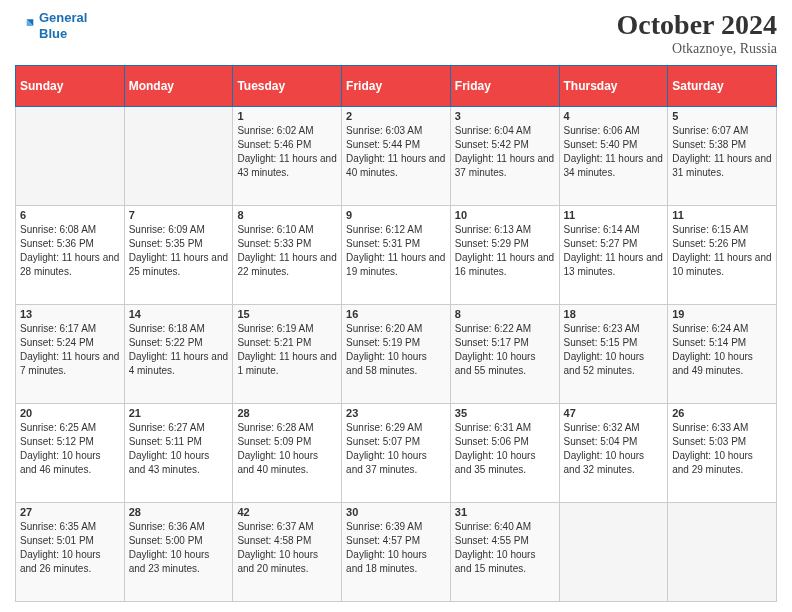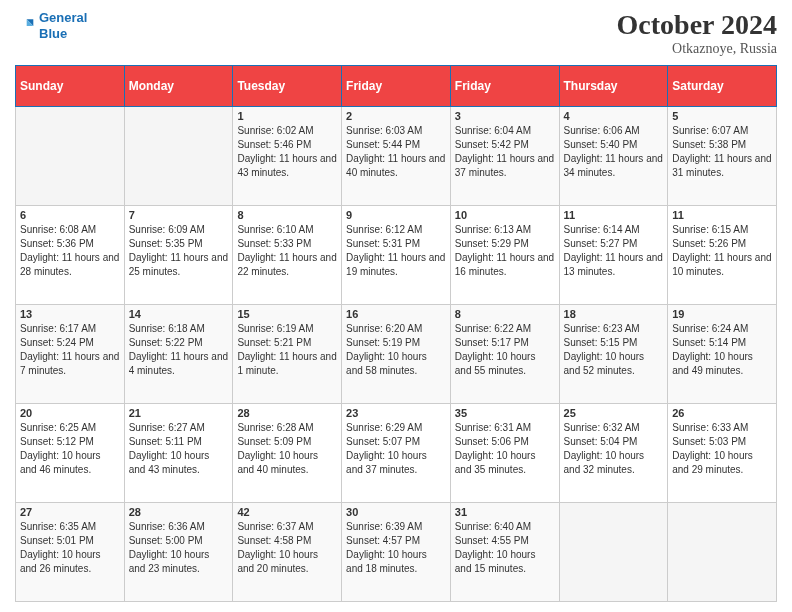--- a/index.html
+++ b/index.html
@@ -282,21 +282,21 @@
           Sunrise: 6:29 AM<br>Sunset: 5:07 PM<br>Daylight: 10 hours and 37 minutes.
         </div>
       </td>
           <td>
         <span class="day-num">35</span>
         <div class="day-info">
           Sunrise: 6:31 AM<br>Sunset: 5:06 PM<br>Daylight: 10 hours and 35 minutes.
         </div>
       </td>
           <td>
-        <span class="day-num">25</span>
+        <span class="day-num">47</span>
         <div class="day-info">
           Sunrise: 6:32 AM<br>Sunset: 5:04 PM<br>Daylight: 10 hours and 32 minutes.
         </div>
       </td>
           <td>
         <span class="day-num">26</span>
         <div class="day-info">
           Sunrise: 6:33 AM<br>Sunset: 5:03 PM<br>Daylight: 10 hours and 29 minutes.
         </div>
       </td>

